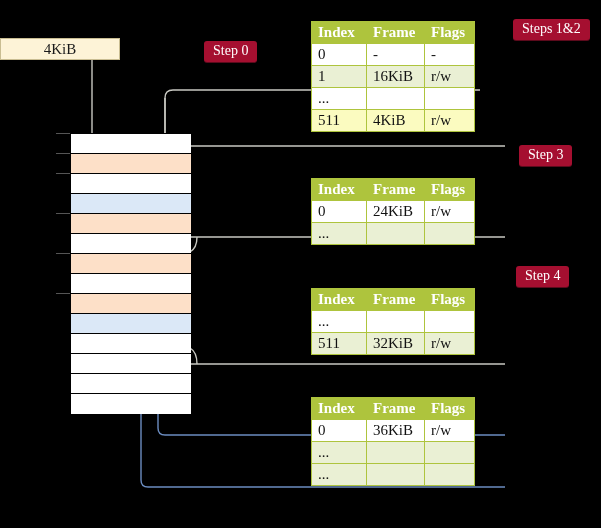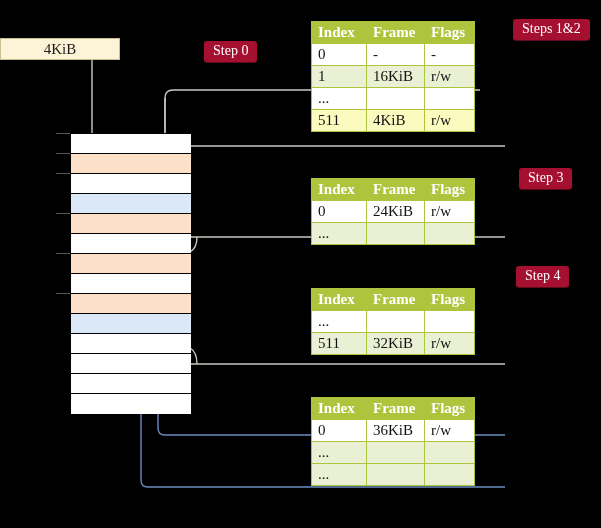--- a/index.html
+++ b/index.html
@@ -16,21 +16,21 @@
           display:flex;align-items:center;justify-content:center;
           font-size:15px;color:#1a1a1a;box-sizing:border-box;}
 
   
   .badge{position:absolute;background:#a50f30;color:#fff;
          font-size:14px;padding:2px 9px 3px 9px;border-radius:3px;
          box-shadow:0 1px 0 #5c0a1c;white-space:nowrap;
          display:flex;align-items:center;justify-content:center;}
   #badge-step0{left:204px;top:41px;}
   #badge-steps12{left:513px;top:19px;}
-  #badge-step3{left:519px;top:168px;justify-content:flex-end;}
+  #badge-step3{left:519px;top:145px;justify-content:flex-end;}
   #badge-step4{left:516px;top:266px;text-align:center;}
 
   
   .memcol{position:absolute;left:70px;top:133px;width:120px;height:281px;
           box-sizing:border-box;border:1.5px solid #000;background:#fff;}
   .memrow{position:absolute;left:0;width:120px;box-sizing:border-box;
           border-bottom:1.5px solid #000;}
   .memrow.last{border-bottom:none;}
   .tick{position:absolute;width:14px;height:0;border-top:1.5px solid #555;}
 

